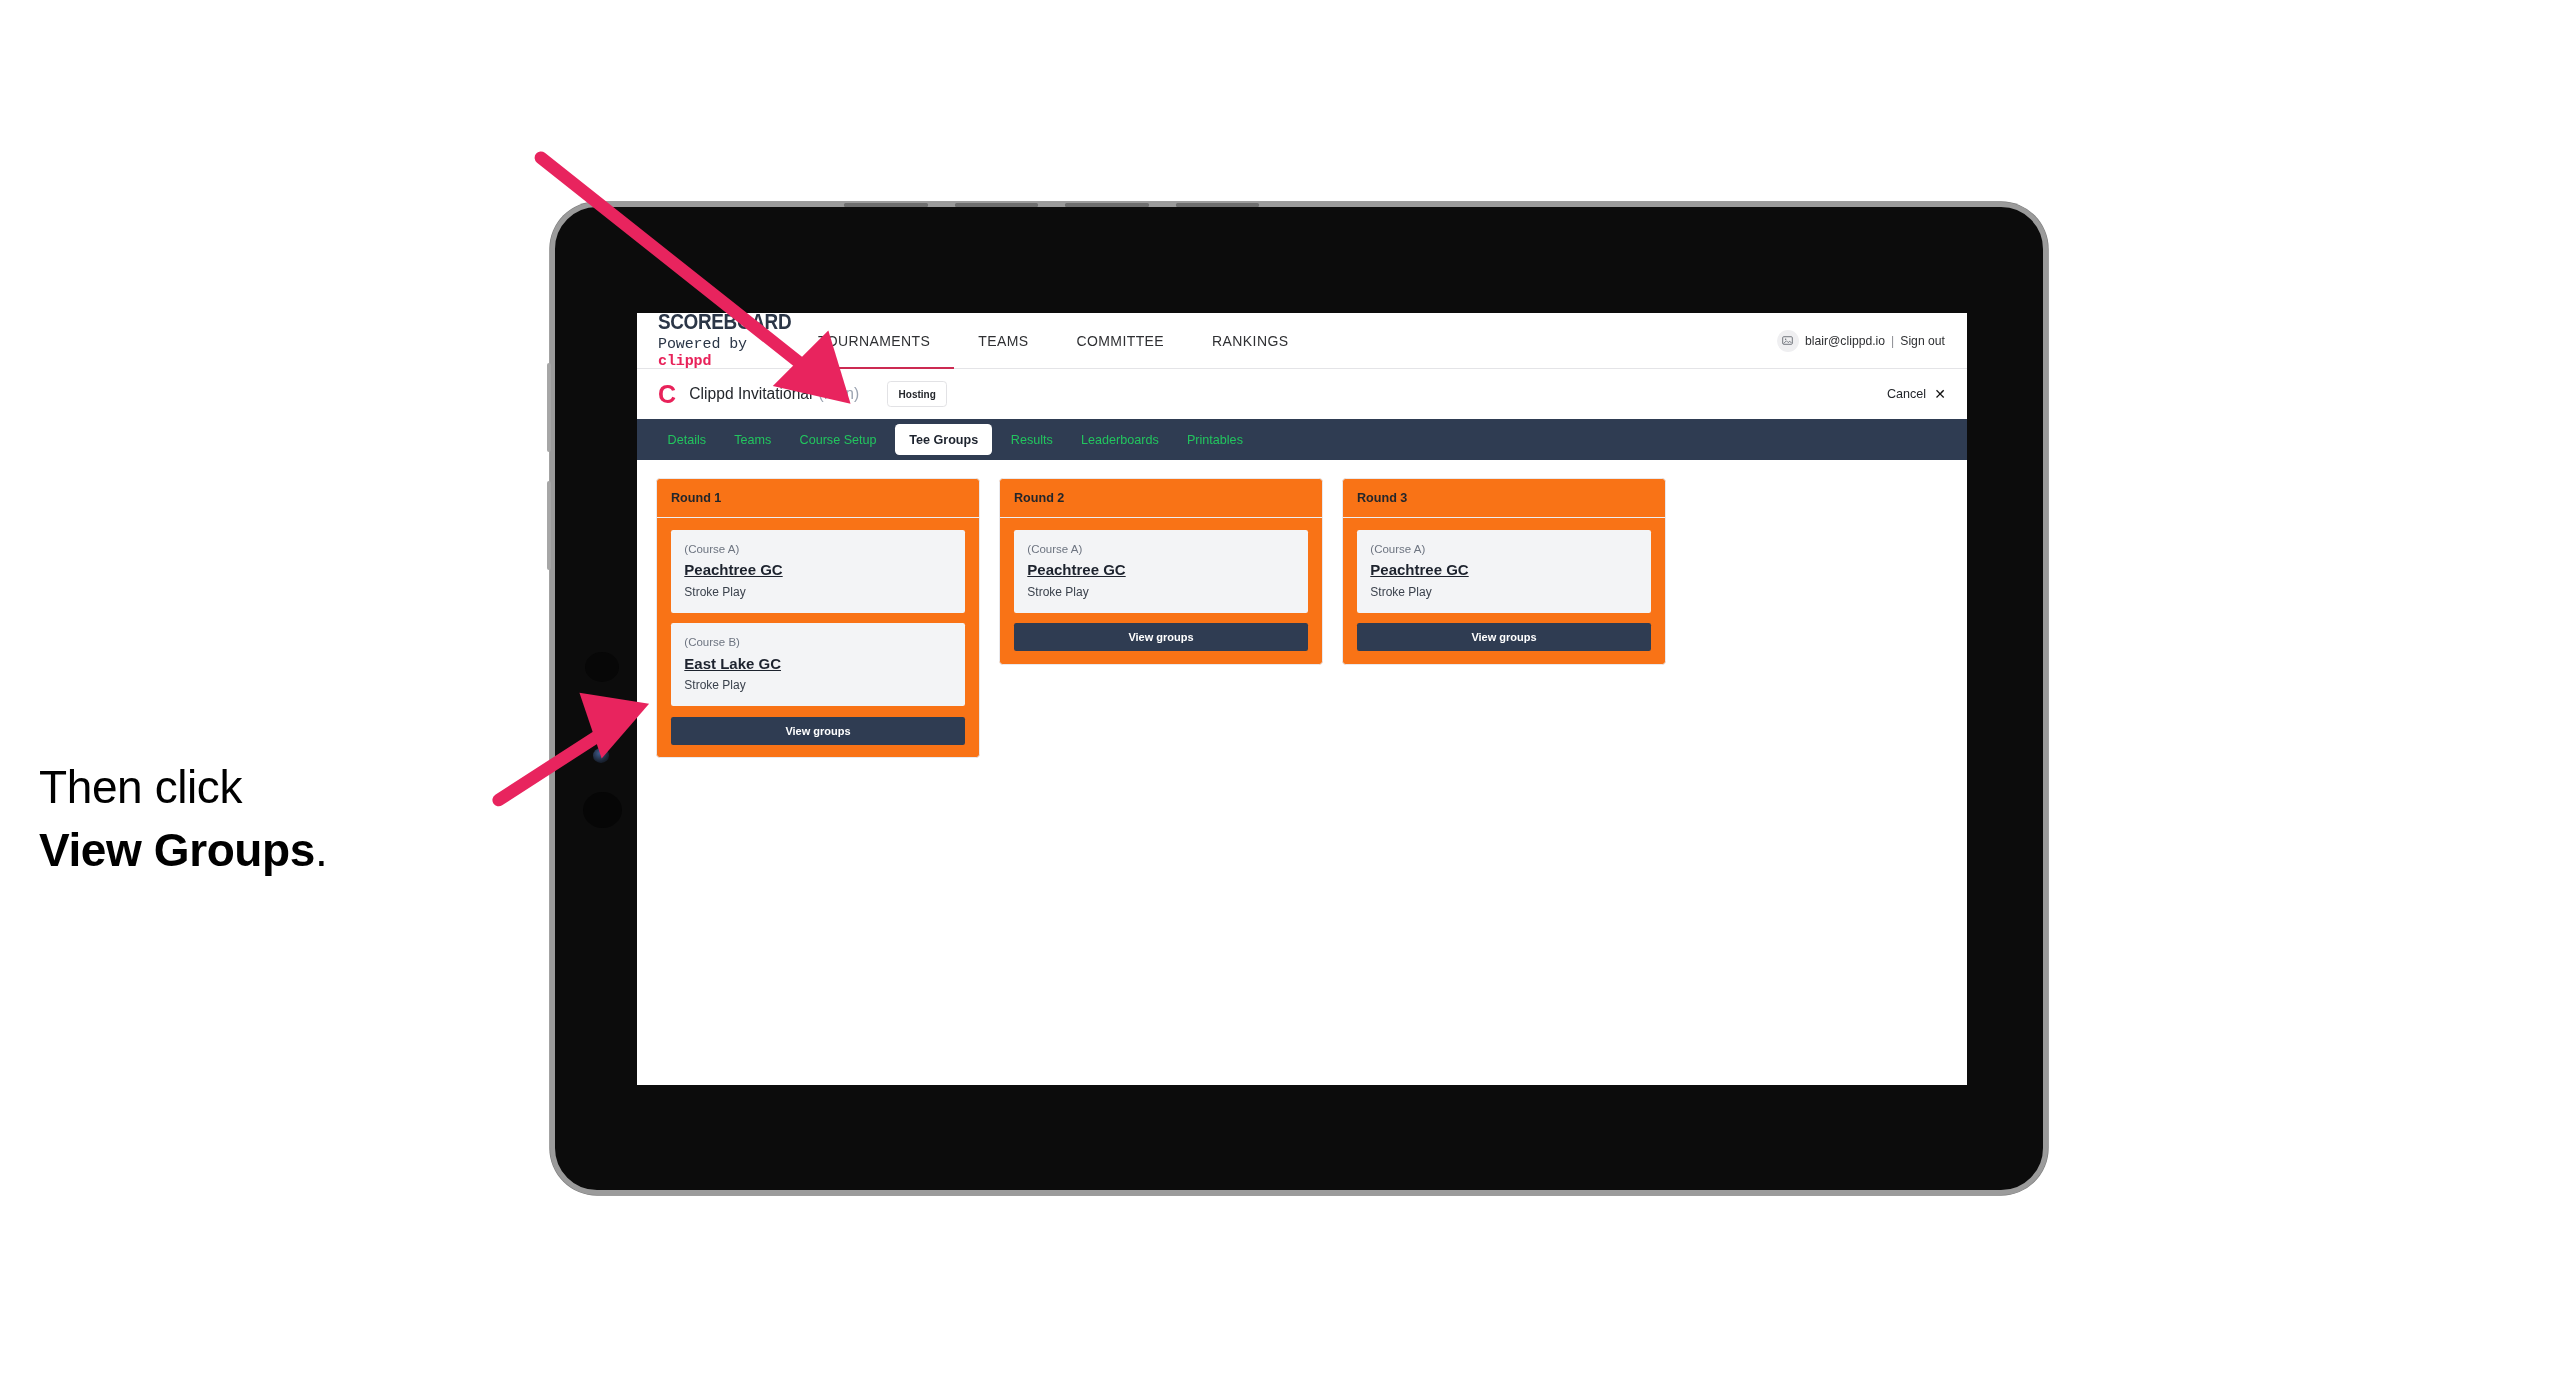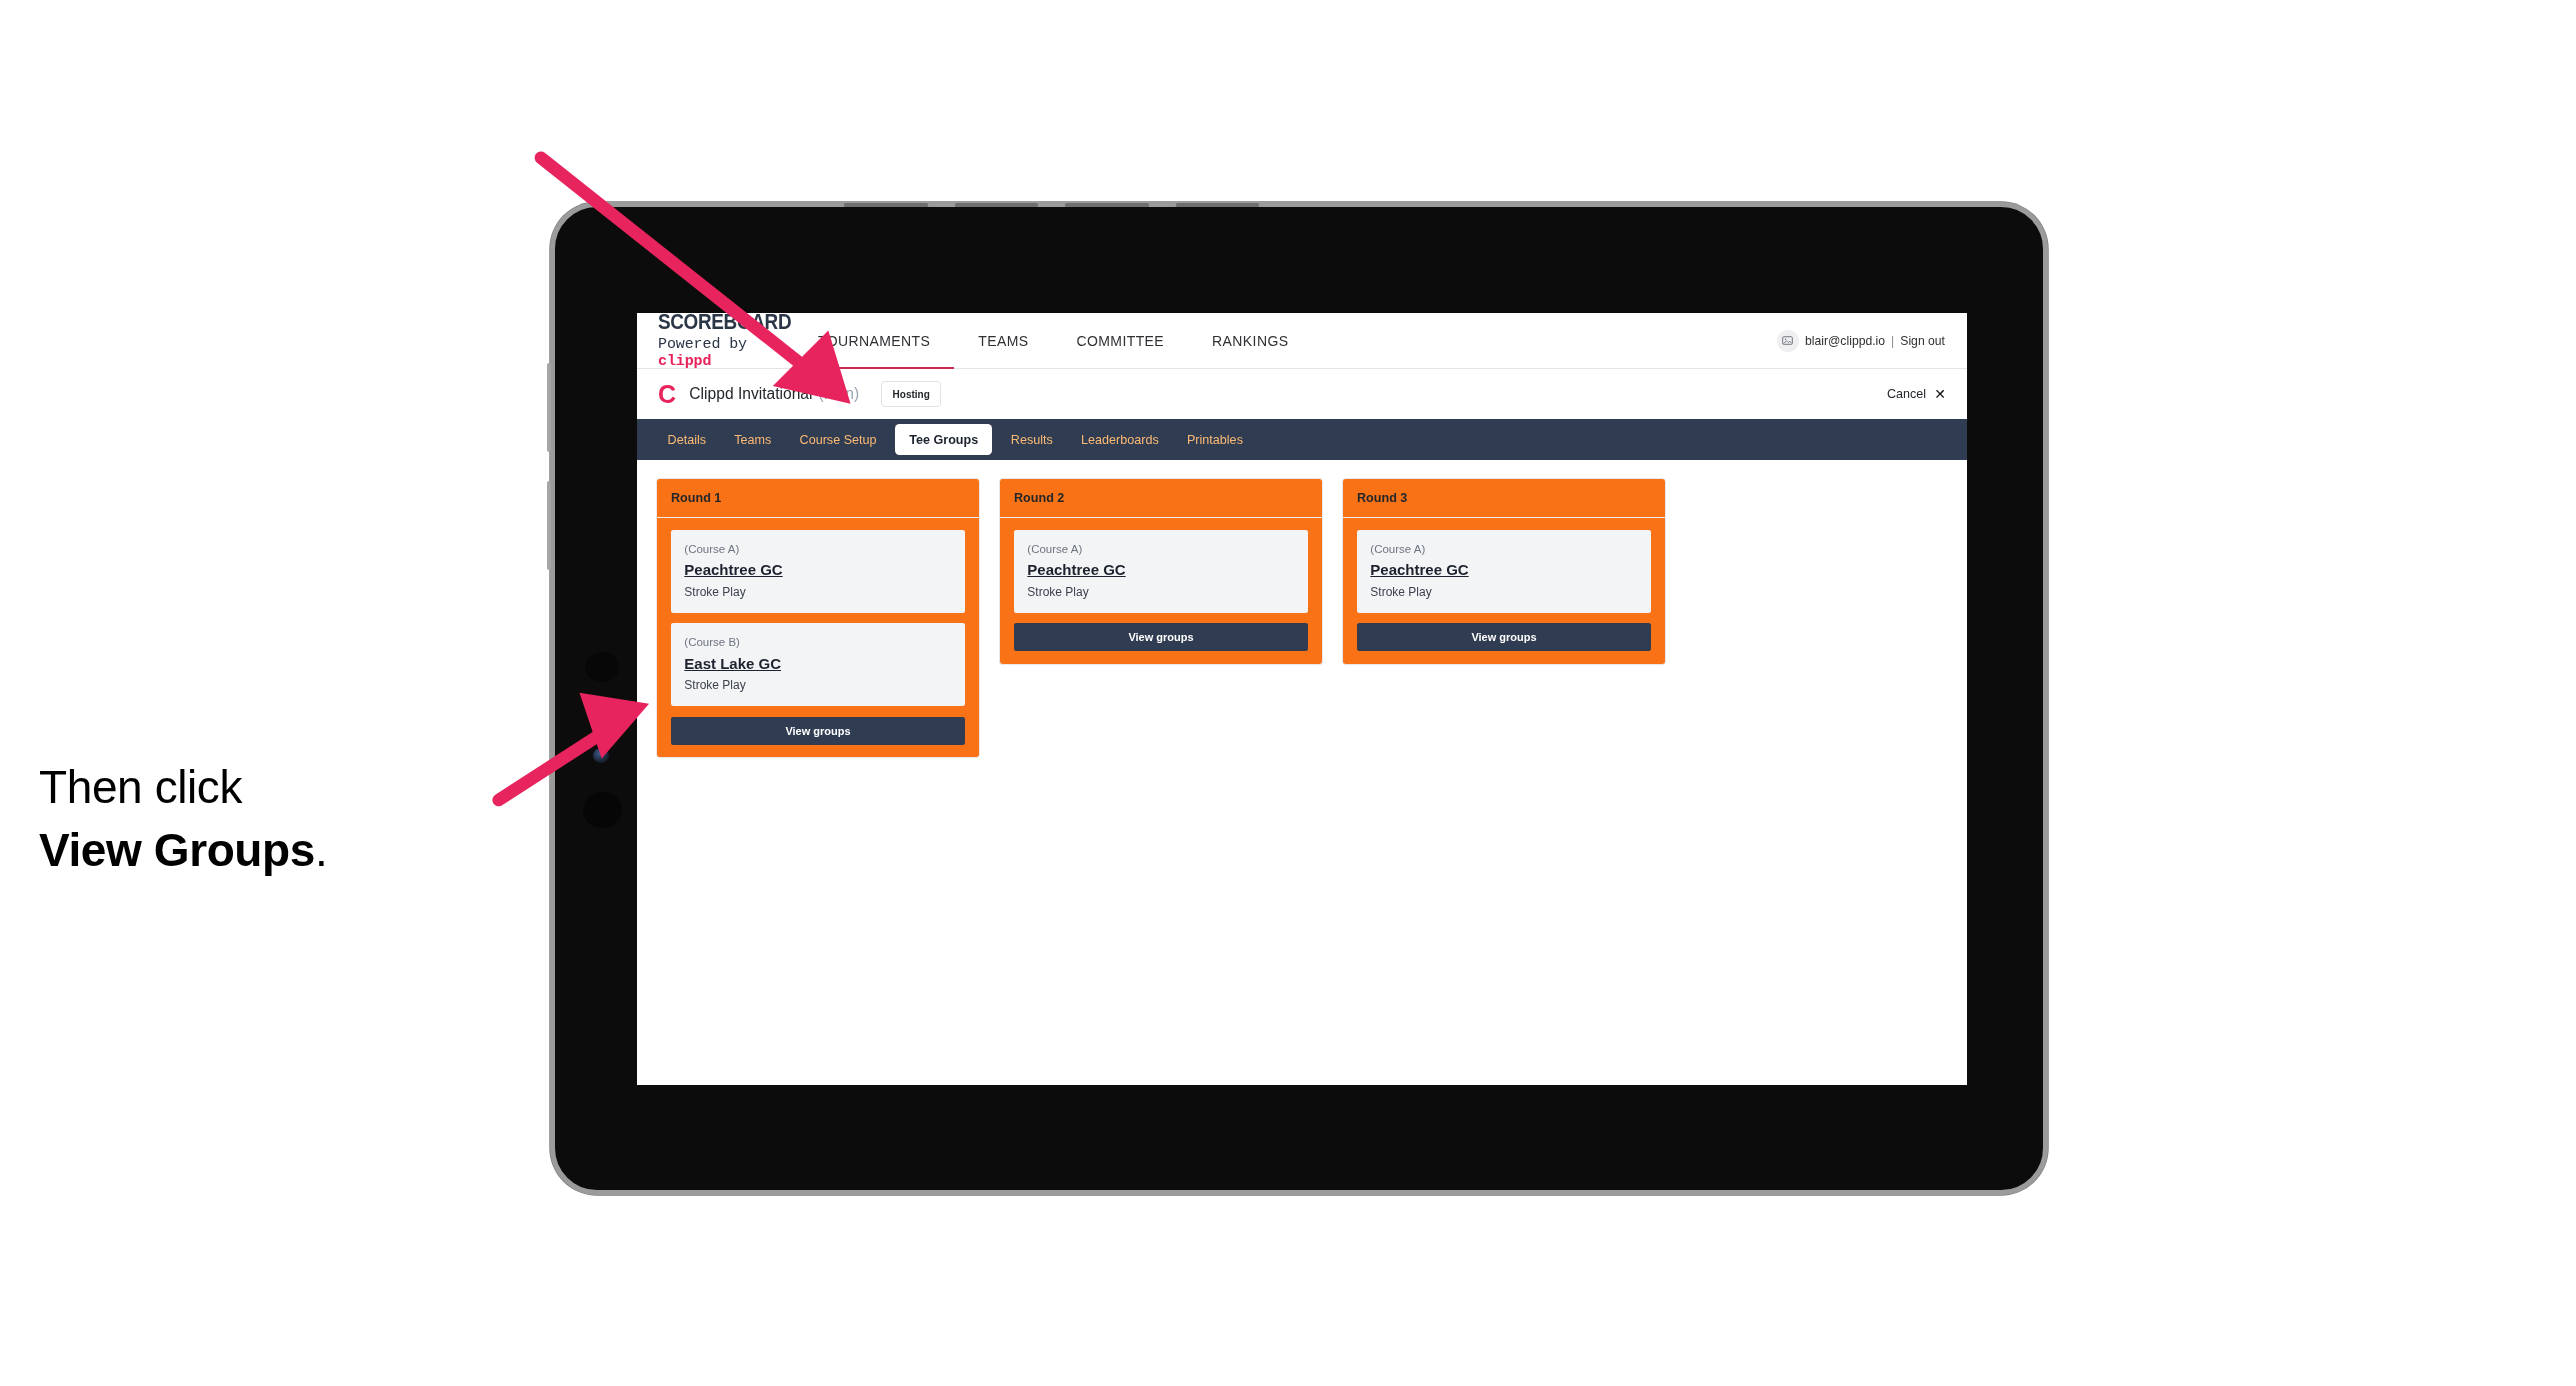--- a/index.html
+++ b/index.html
@@ -109,37 +109,37 @@
     height: 50px; background:#fff; display:flex; align-items:center;
     position:relative; padding-left: 21px;
   }
   #c-logo {
     font-size: 25px; font-weight:700; color:#e8225a; line-height:1;
     font-family: "Liberation Sans", sans-serif; margin-right: 13.3px;
   }
   #tourney-name { font-size: 15.6px; color:#23262b; }
   #tourney-gender { font-size: 15.6px; color:#9aa3b0; margin-left:6px; }
   #hosting-badge {
-    margin-left: 22px; border:0.7px solid #e2e2e5; border-radius:3.7px;
+    margin-left: 28px; border:0.7px solid #e2e2e5; border-radius:3.7px;
     padding: 6.7px 10.4px; font-size: 10px; font-weight:700; color:#23262b; background:#fff;
   }
   #cancel-wrap {
     position:absolute; right: 21px; top:50%; transform:translateY(-50%);
     display:flex; align-items:center; gap:8.1px;
   }
   #cancel-text { font-size:12.6px; color:#23262b; }
   #cancel-x { font-size:14px; color:#111; line-height:1; }
 
   
   #subnav {
     height: 41px; background:#2f3c52; display:flex; align-items:center;
     padding-left: 18px; gap: 3px;
   }
   .subnav-item {
-    font-size: 12.6px; color:#fdba74; padding: 0 12.6px; height: 100%;
+    font-size: 12.6px; color:#22c55e; padding: 0 12.6px; height: 100%;
     display:flex; align-items:center;
   }
   .subnav-item.active {
     background:#fff; color:#1d232e; font-weight:700; border-radius:4.4px;
     height: 31px; padding: 0 14px; margin: 0 3px;
   }
 
   
   #content { background:#fff; padding: 18px 19px 0 19px; display:flex; gap: 19px; align-items:flex-start; }
   .round-card {

